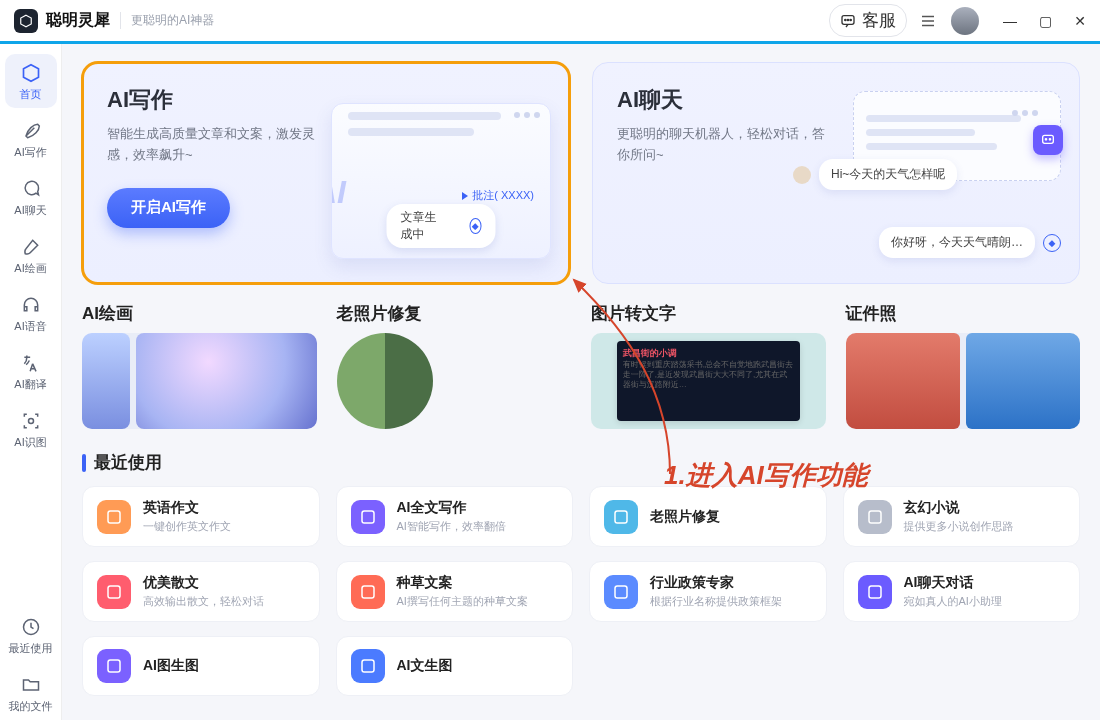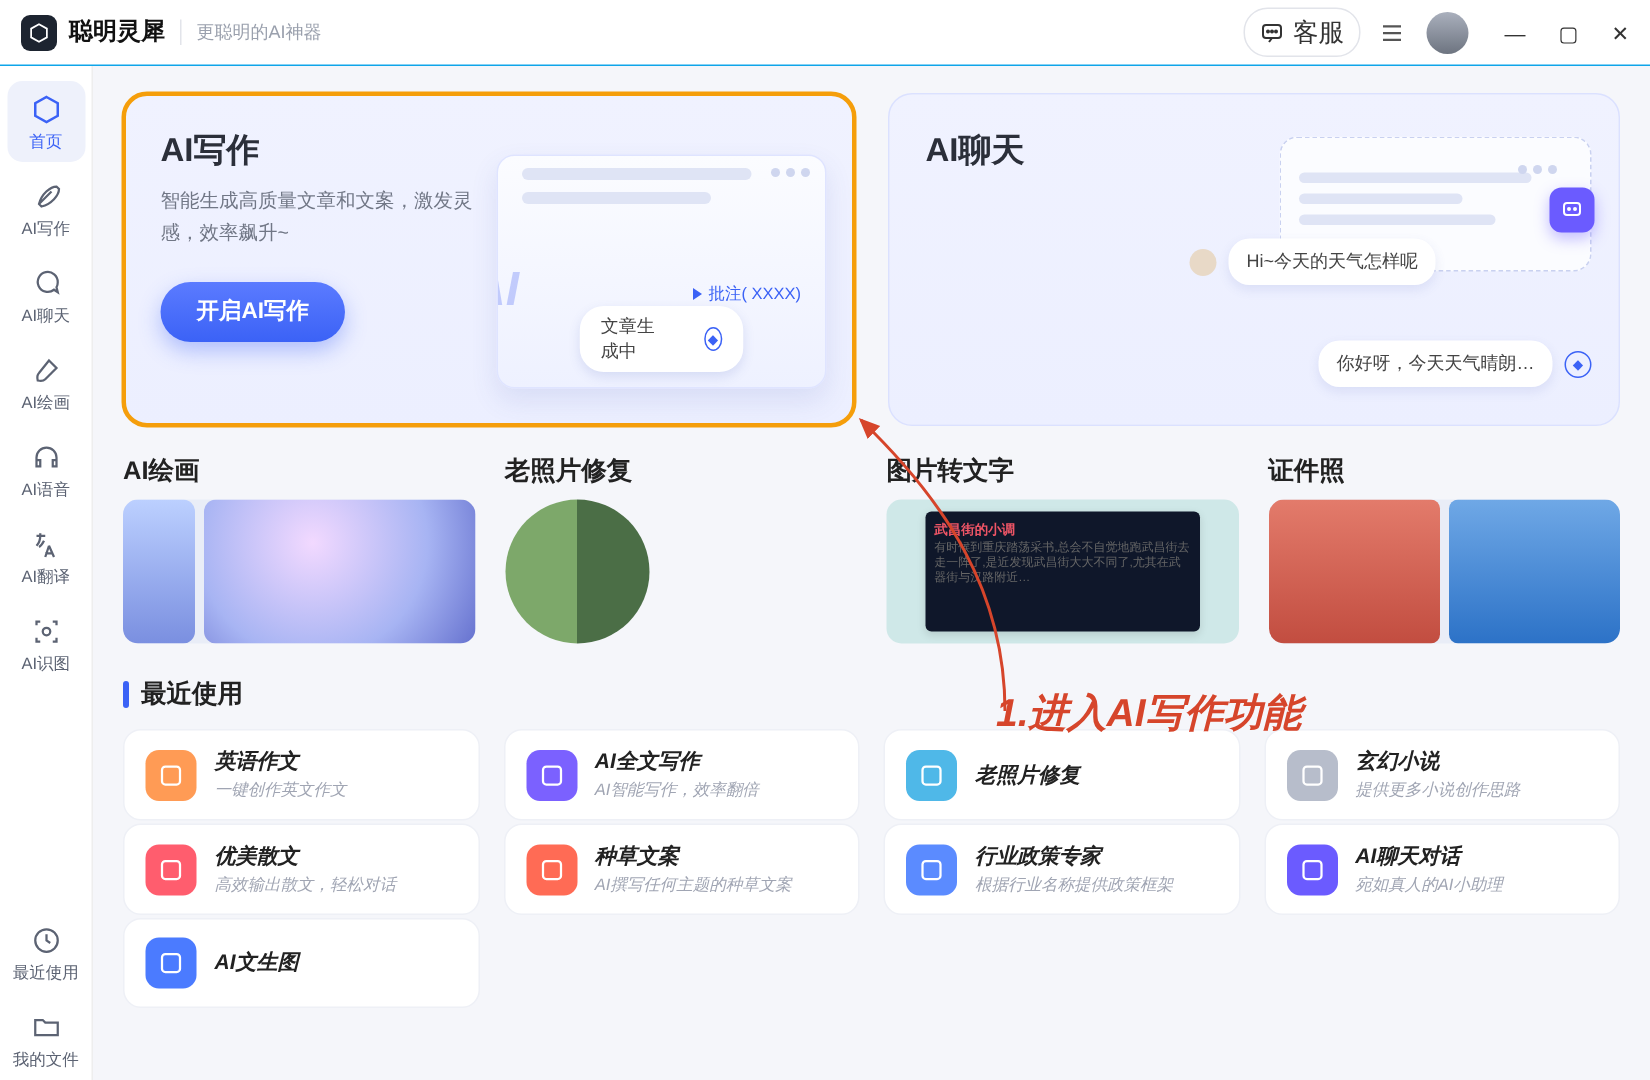--- a/index.html
+++ b/index.html
@@ -1,18 +1,18 @@
 <!DOCTYPE html>
 <html><head>
 <meta charset="utf-8">
 <style>
 * { margin: 0; padding: 0; box-sizing: border-box; font-family: "PingFang SC", "Microsoft YaHei", sans-serif; }
 body { width: 1100px; height: 720px; background: #f5f6fa; overflow: hidden; }
 
-.titlebar { height: 44px; background: #fff; display: flex; align-items: center; padding: 0 14px; border-bottom: 1px solid #0ea5e9; }
+.titlebar { height: 44px; background: #fff; display: flex; align-items: center; padding: 0 14px; border-bottom: 3px solid #0ea5e9; }
 .logo { width: 24px; height: 24px; border-radius: 6px; background: #1d2430; display: flex; align-items: center; justify-content: center; color: #fff; }
 .app-name { font-weight: 700; font-size: 16px; margin-left: 8px; color: #111; }
 .tagline { font-size: 12px; color: #9aa0ad; margin-left: 10px; border-left: 1px solid #e2e4ea; padding-left: 10px; }
 .title-spacer { flex: 1; }
 .support-btn { display: flex; align-items: center; gap: 6px; padding: 4px 10px; border: 1px solid #e2e4ea; border-radius: 16px; font-size: 17px; color: #333; cursor: pointer; }
 .menu-btn { margin-left: 12px; color: #666; cursor: pointer; }
 .avatar { width: 28px; height: 28px; border-radius: 50%; margin-left: 14px; background: linear-gradient(#aab0bd,#6d7480); }
 .win-btns { display: flex; gap: 22px; margin-left: 24px; }
 .win-btn { font-size: 14px; color: #333; cursor: pointer; }
 
@@ -70,21 +70,21 @@
 .ocr .sheet { width:78%; height:84%; background:#0f172a; border-radius:4px; padding:6px; box-shadow:0 2px 6px rgba(0,0,0,.12); font-size:8px; color:#666; overflow:hidden; }
 .ocr .sheet .t { color:#e56; font-weight:700; font-size:9px; }
 .idp .feat-media { display:flex; gap:6px; }
 .idp .p { flex:1; border-radius:6px; }
 .idp .p1 { background: linear-gradient(#e37b6b,#c24d40); }
 .idp .p2 { background: linear-gradient(#6fa8e6,#2c72c7); }
 
 .section-title { display:flex; align-items:center; gap:8px; margin: 22px 0 12px; font-size:17px; font-weight:800; color:#222; }
 .section-title::before { content:""; width:4px; height:18px; background:#3b62f6; border-radius:2px; }
 
-.grid { display:grid; grid-template-columns: repeat(4, 1fr); gap: 2px 16px; font-style: italic; }
+.grid { display:grid; grid-template-columns: repeat(4, 1fr); gap: 14px 16px; }
 .tile { background:#fff; border-radius:12px; padding:12px 14px; display:flex; align-items:center; gap:12px; cursor:pointer; border:1px solid #eef0f6; }
 .tile-ico { width:34px; height:34px; border-radius:9px; display:flex; align-items:center; justify-content:center; color:#fff; font-size:15px; flex-shrink:0; }
 .tile-txt { display:flex; flex-direction:column; }
 .tile-name { font-size:14px; color:#222; font-weight:600; }
 .tile-sub { font-size:11px; color:#a0a5b3; margin-top:2px; }
 
 .annot { position:absolute; color:#d6452b; font-size:26px; font-style:italic; font-weight:700; pointer-events:none; }
 .arrow { position:absolute; pointer-events:none; }
 
 svg { display:block; }
@@ -226,20 +226,21 @@
           <span class="mock-ai">AI</span>
           <div class="mock-pill">
             <span>文章生成中</span>
             <span class="ic">◆</span>
           </div>
         </div>
       </div>
 
       <div class="hero-card hero-chat">
         <div class="hero-title">AI聊天</div>
+        <div class="hero-desc">更聪明的聊天机器人，轻松对话，答你所问~</div>
 
         <div class="chat-mock">
           <div class="mock-panel2">
             <div class="mock-dots" style="position:relative;justify-content:flex-end;">
                 <span></span>
                 <span></span>
                 <span></span>
               </div>
             <div class="ln" style="width:85%"></div>
             <div class="ln" style="width:60%"></div>
@@ -380,20 +381,31 @@
       <svg width="18" height="18" viewBox="0 0 24 24" fill="none" stroke="#fff" stroke-width="2">
               <rect x="4" y="4" width="16" height="16" rx="3"></rect>
             </svg>
     </div>
     <div class="tile-txt">
       <span class="tile-name">AI聊天对话</span>
       <span class="tile-sub">宛如真人的AI小助理</span>
     </div>
         </div>
         <div class="tile">
+    <div class="tile-ico" style="background:#7b61ff">
+      <svg width="18" height="18" viewBox="0 0 24 24" fill="none" stroke="#fff" stroke-width="2">
+              <rect x="4" y="4" width="16" height="16" rx="3"></rect>
+            </svg>
+    </div>
+    <div class="tile-txt">
+      <span class="tile-name">AI图生图</span>
+
+    </div>
+        </div>
+        <div class="tile">
     <div class="tile-ico" style="background:#4b7bff">
       <svg width="18" height="18" viewBox="0 0 24 24" fill="none" stroke="#fff" stroke-width="2">
               <rect x="4" y="4" width="16" height="16" rx="3"></rect>
             </svg>
     </div>
     <div class="tile-txt">
       <span class="tile-name">AI文生图</span>
 
     </div>
         </div>

